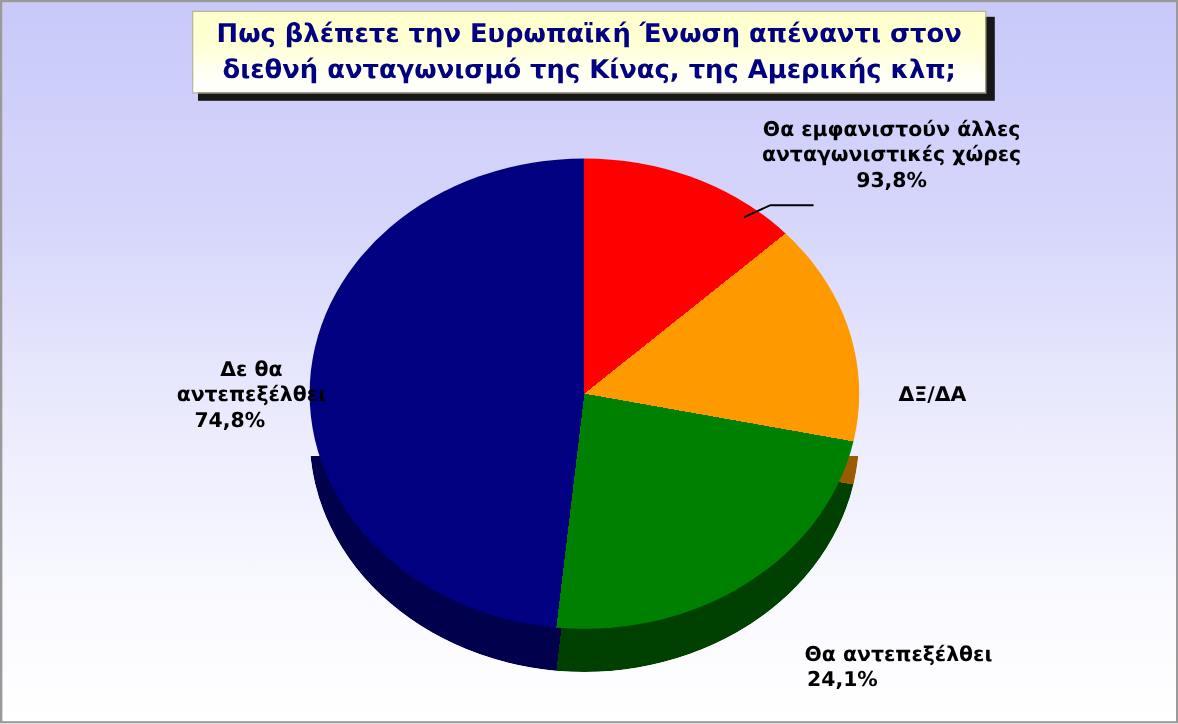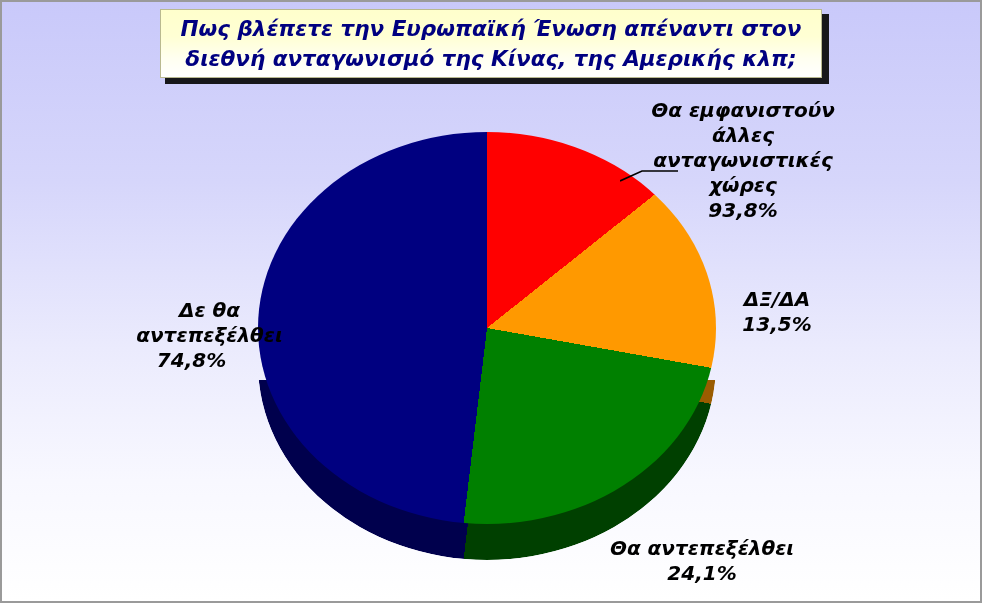--- a/index.html
+++ b/index.html
@@ -14,21 +14,20 @@
     background: #ffffff;
   }
   #slide {
     position: relative;
     width: 982px;
     height: 603px;
     box-sizing: border-box;
     border: 2px solid #9a9a9a;
     background: linear-gradient(to bottom, #c9c9fa 0%, #d6d6fb 30%, #ebebfd 58%, #f8f8ff 80%, #ffffff 100%);
     overflow: hidden;
-    font-style: italic;
   }
 
   
   #title-shadow {
     position: absolute;
     left: 163px;
     top: 12px;
     width: 664px;
     height: 70px;
     background: #17171a;
@@ -97,21 +96,21 @@
     top: 0;
     width: 458px;
     height: 392px;
     border-radius: 50%;
   }
 
   
   .pie-label {
     position: absolute;
     color: #000000;
-    font-size: 20px;
+    font-size: 17px;
     font-weight: bold;
     line-height: 1.25;
     text-align: center;
     white-space: nowrap;
   }
   .pie-label .pct { display: block; }
 
   #label-other   { left: 630px; top: 96px;  width: 222px; }
   #label-dk      { left: 700px; top: 285px; width: 150px; }
   #label-cope    { left: 575px; top: 534px; width: 250px; }
@@ -145,26 +144,25 @@
   <svg id="leader-line" viewBox="0 0 60 16">
     <polyline points="0,14 22,4 58,4" fill="none" stroke="#000000" stroke-width="1.6"></polyline>
   </svg>
 
   <div class="pie-label" id="label-other">
     <span style="white-space:normal; display:block;">Θα εμφανιστούν άλλες ανταγωνιστικές χώρες</span>
     <span class="pct">93,8%</span>
   </div>
 
   <div class="pie-label" id="label-dk">
-    <span style="display:block;">ΔΞ/ΔΑ</span>
-    <span class="pct">13,5%</span>
+    <span style="display:block;margin-top:32px;">ΔΞ/ΔΑ</span>
   </div>
 
   <div class="pie-label" id="label-cope">
-    <span style="display:block;">Θα αντεπεξέλθει</span>
+    <span style="display:block;text-align:right;">Θα αντεπεξέλθει</span>
     <span class="pct">24,1%</span>
   </div>
 
   <div class="pie-label" id="label-notcope">
     <span style="white-space:normal; display:block;margin-left:36px;">Δε θα αντεπεξέλθει</span>
     <span class="pct">74,8%</span>
   </div>
 
 </div>
 

